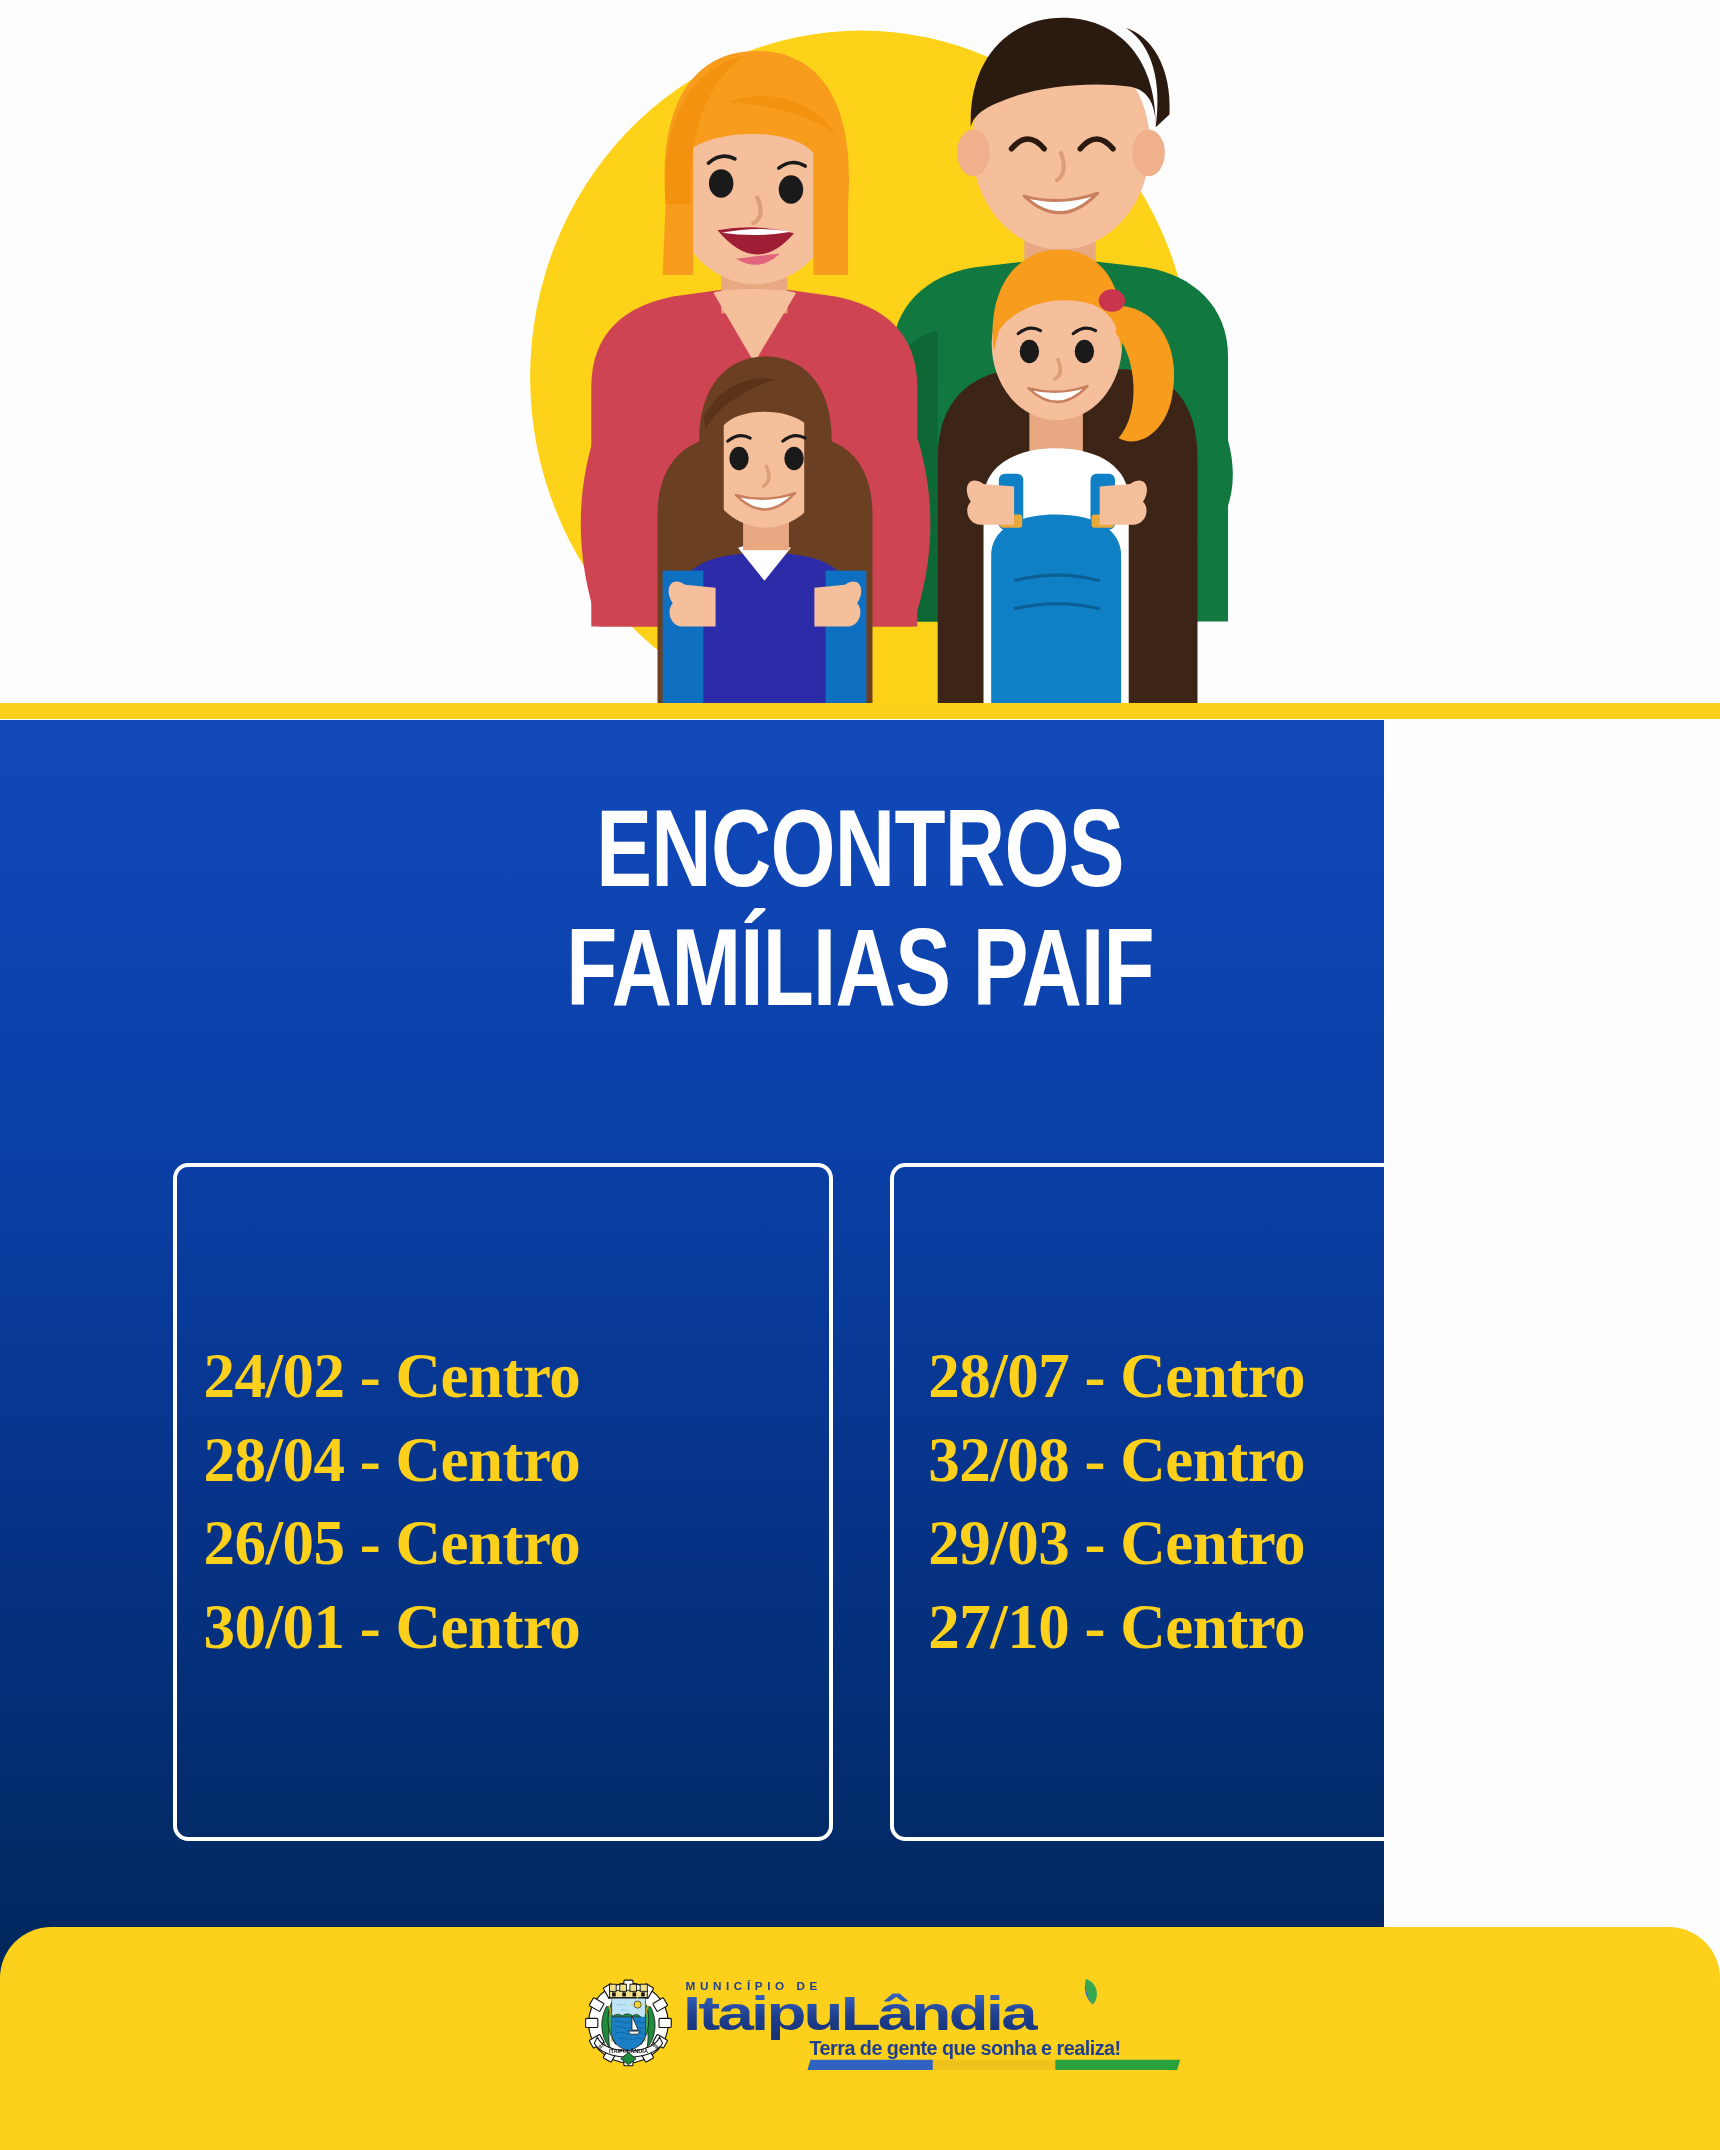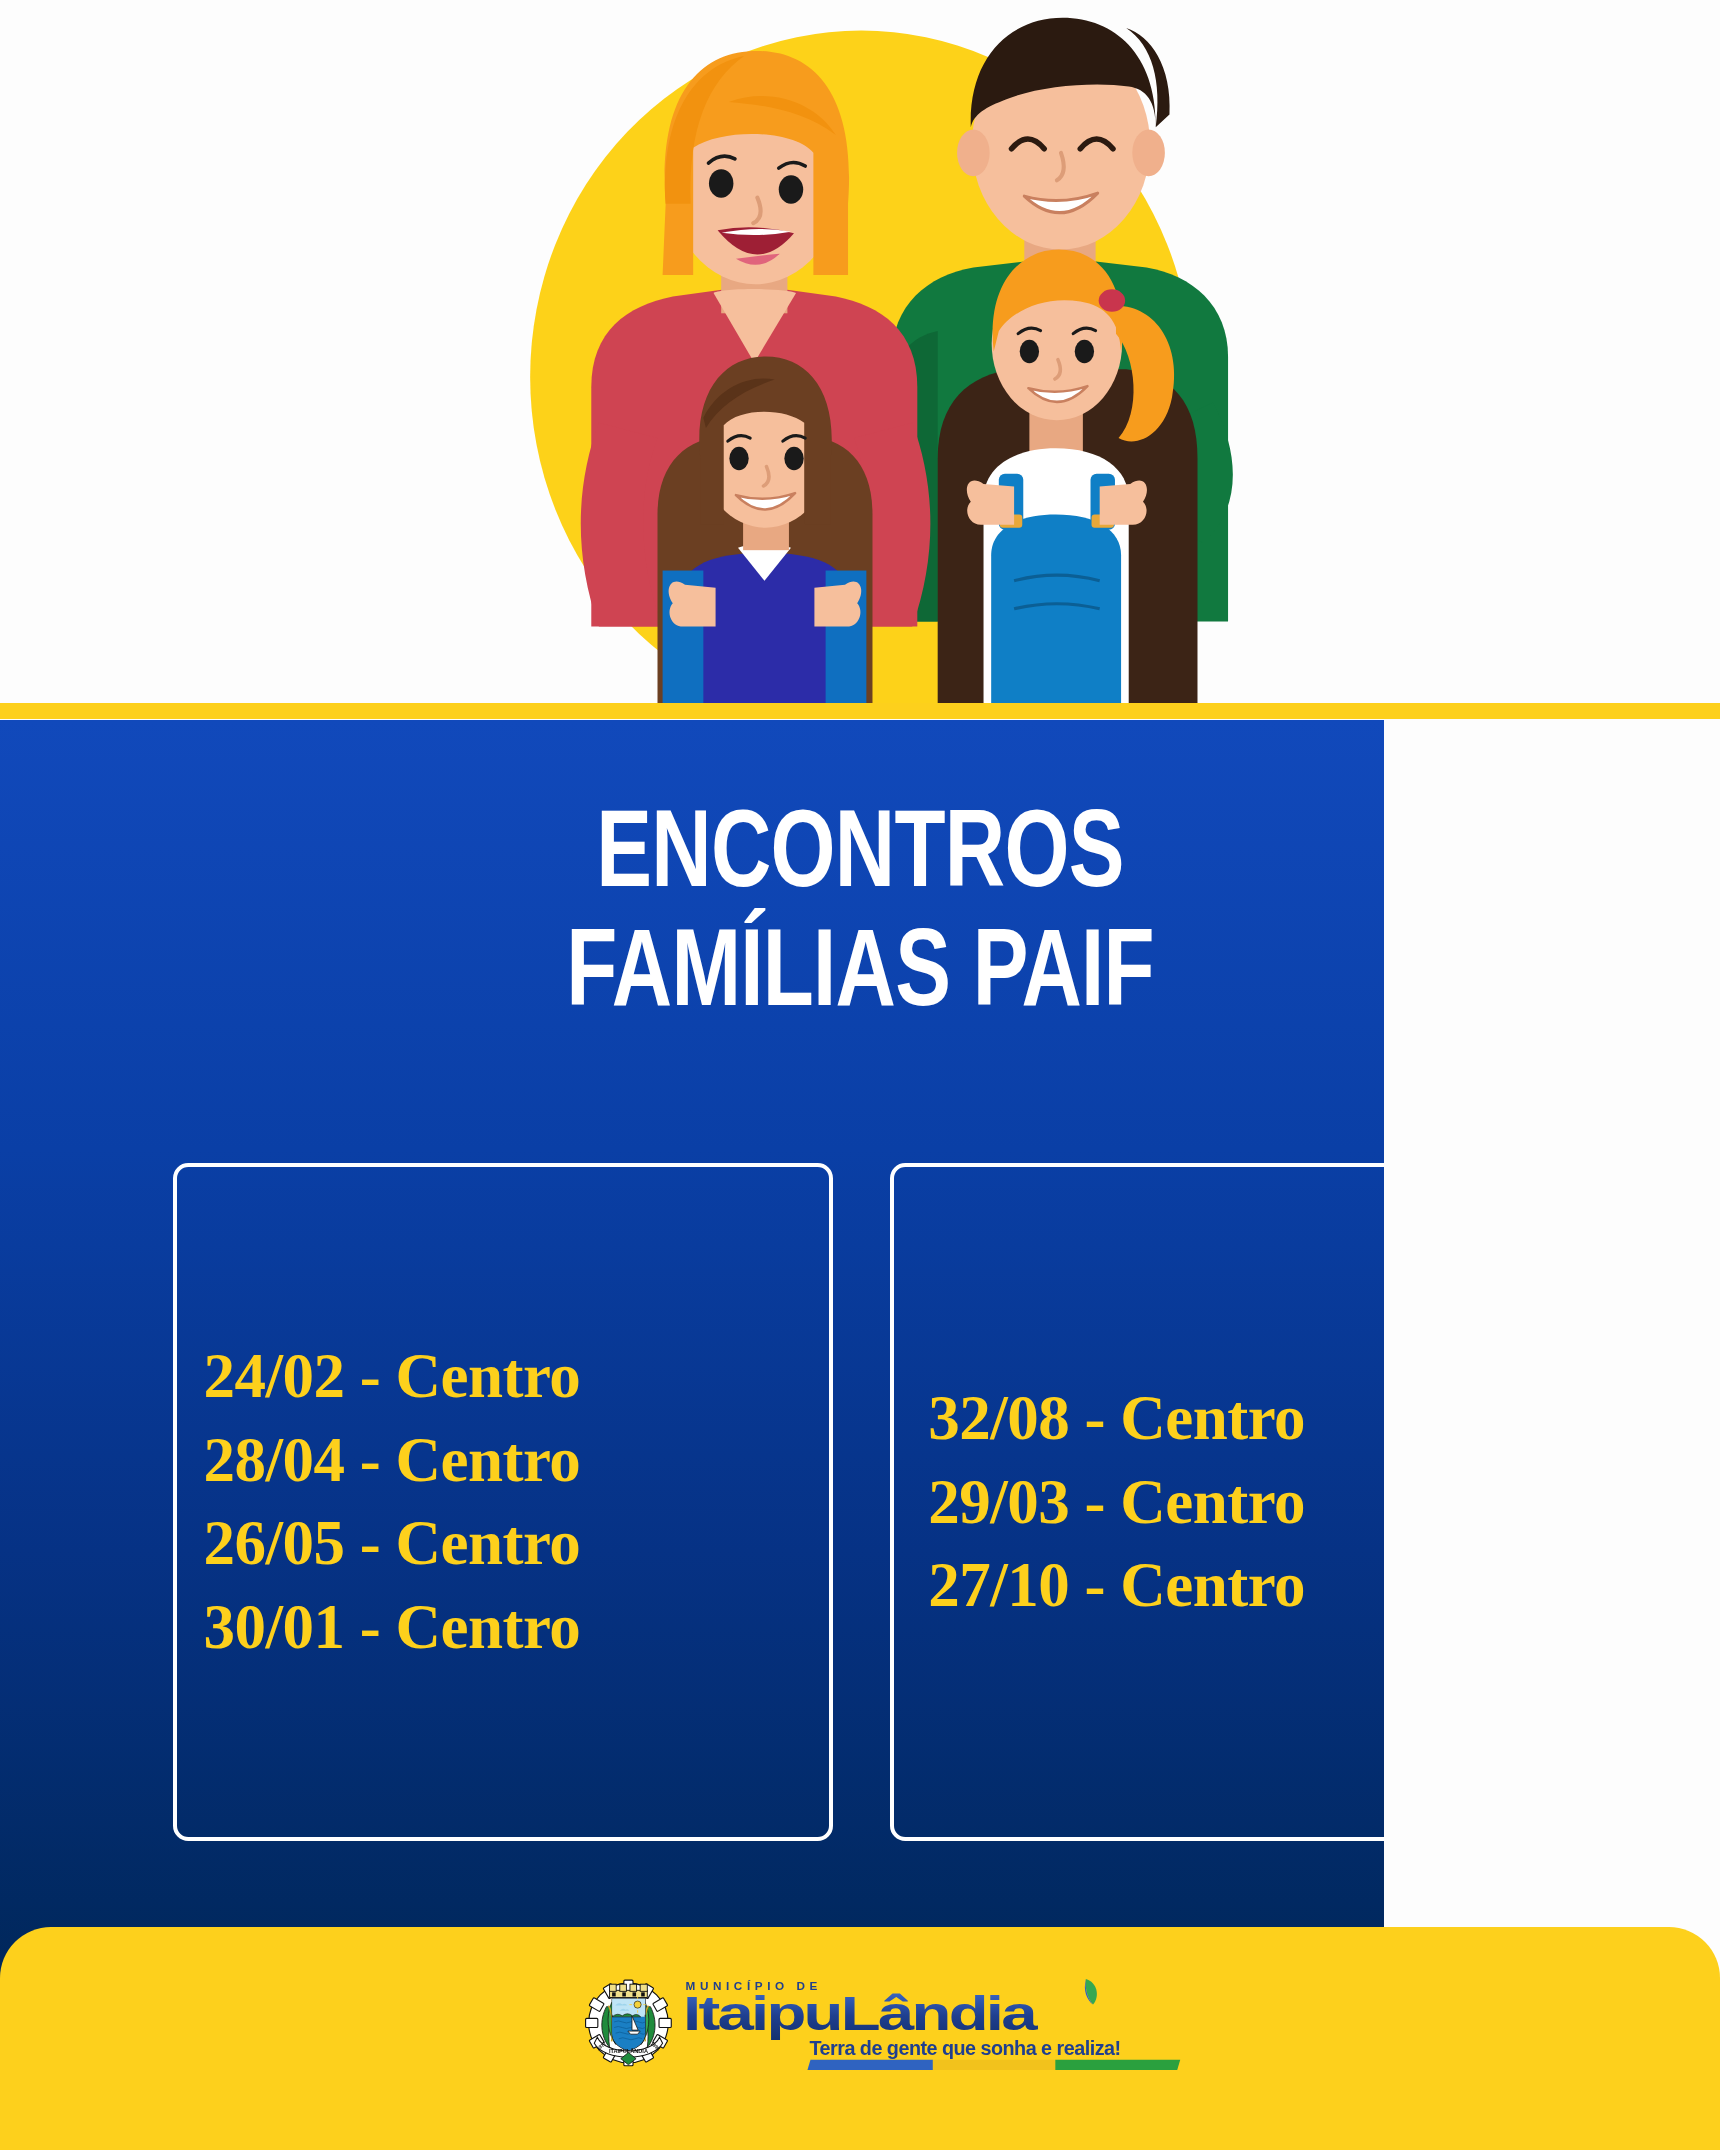--- a/index.html
+++ b/index.html
@@ -225,20 +225,21 @@
   </div>
 
   <div id="boxes">
     <div class="date-box" id="box-left">
       <div class="date-item">24/02 - Centro</div>
       <div class="date-item">28/04 - Centro</div>
       <div class="date-item">26/05 - Centro</div>
       <div class="date-item">30/01 - Centro</div>
     </div>
     <div class="date-box" id="box-right">
+      <div class="date-item">28/07 - Centro</div>
       <div class="date-item">32/08 - Centro</div>
       <div class="date-item">29/03 - Centro</div>
       <div class="date-item">27/10 - Centro</div>
     </div>
   </div>
 </div>
 
 <div id="footer">
   <div id="logo">
     <svg id="logo-svg" width="612" height="102" viewBox="0 0 1200 200">

